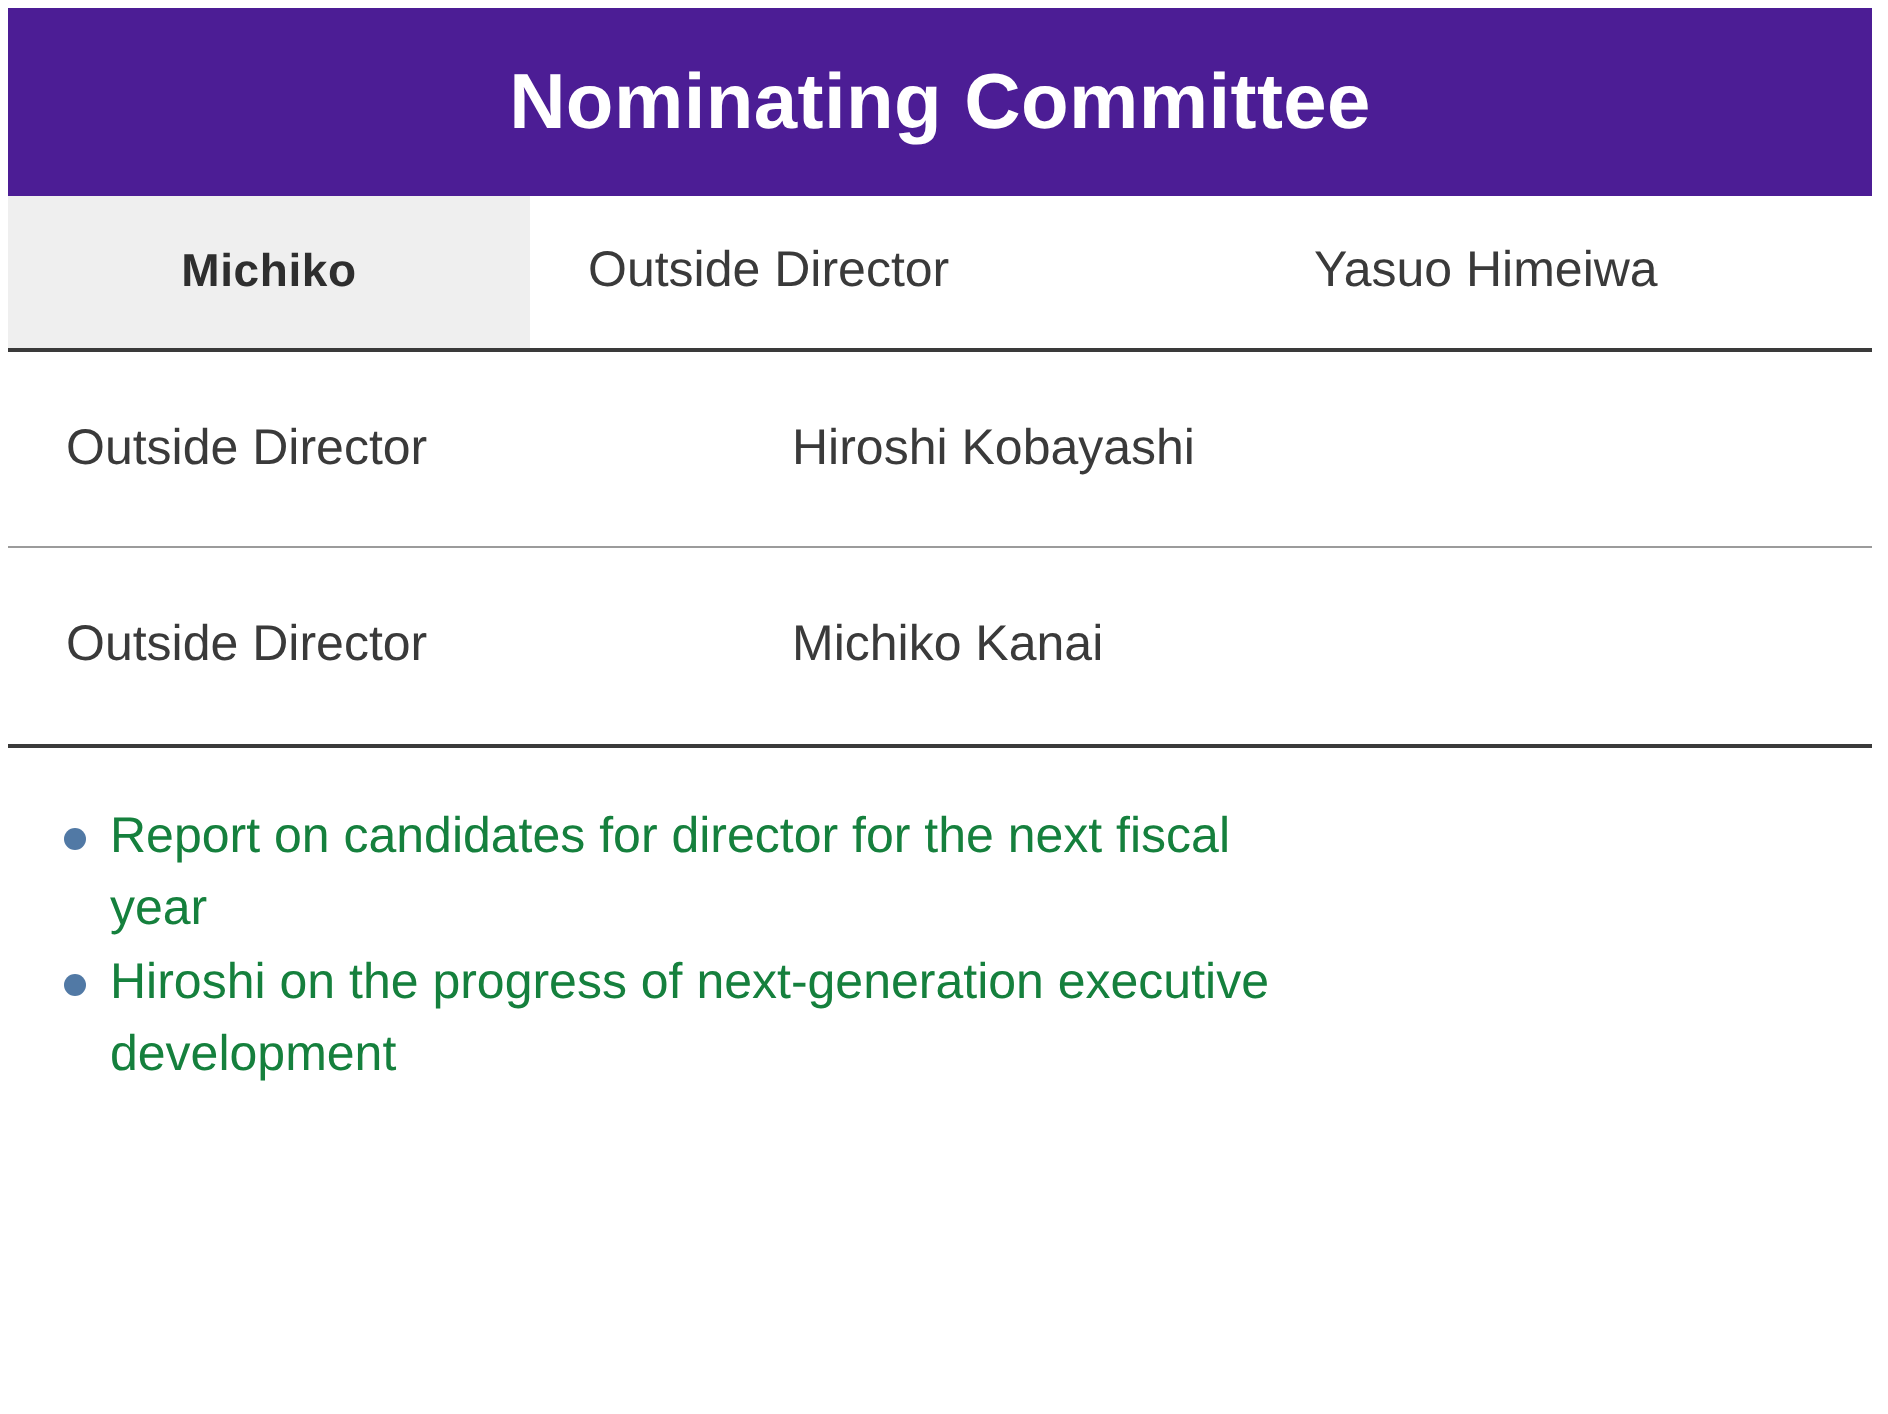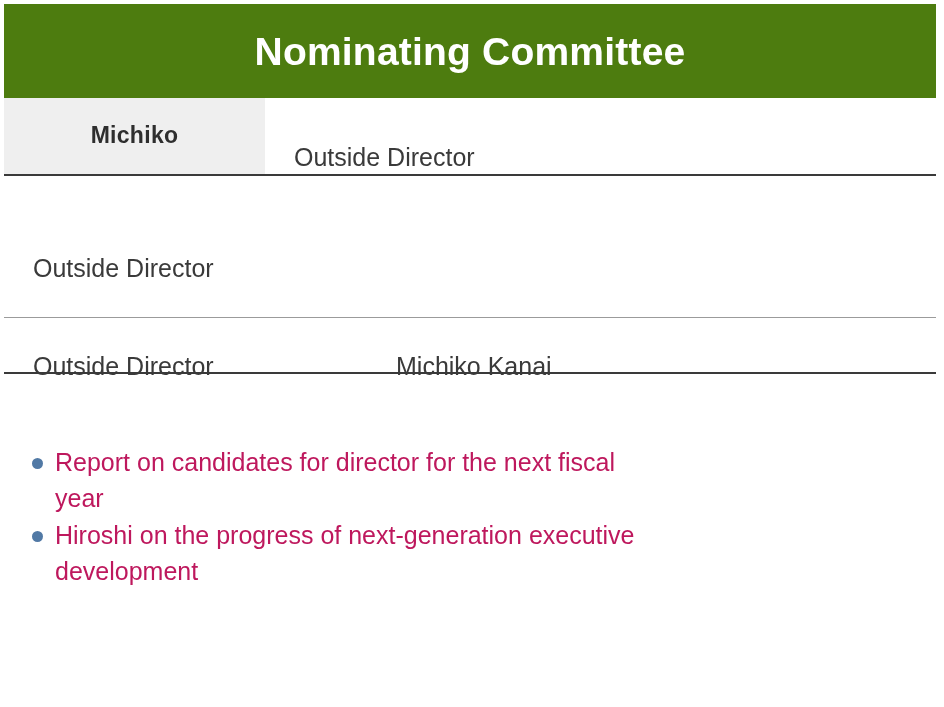--- a/index.html
+++ b/index.html
@@ -20,21 +20,21 @@
     top: 4px;
     width: 932px;
     height: 699px;
     box-sizing: border-box;
     background: #ffffff;
   }
 
   
   .card-header {
     height: 94px;
-    background: #4d7c0f;
+    background: #4c1d95;
     display: flex;
     align-items: center;
     justify-content: center;
   }
   .card-header-title {
     color: #ffffff;
     font-size: 39px;
     font-weight: bold;
     letter-spacing: 0.2px;
     line-height: 1;
@@ -70,21 +70,20 @@
     color: #2e2e2e;
     letter-spacing: 0.3px;
     text-align: center;
     line-height: 1.2;
   }
 
   .row-body {
     flex: 1 1 auto;
     background: #ffffff;
     box-sizing: border-box;
-    margin-top: 44px;
   }
 
   
   .person-row {
     display: flex;
     align-items: center;
     box-sizing: border-box;
     padding-left: 29px;
   }
   .person-row.divided {
@@ -121,21 +120,21 @@
   }
   .details-list {
     margin: 0;
     padding: 0;
     list-style: none;
   }
   .details-item {
     position: relative;
     padding-left: 24px;
     font-size: 25px;
-    color: #be185d;
+    color: #15803d;
     line-height: 1.42;
     margin-bottom: 2px;
     max-width: 600px;
   }
   .details-bullet {
     position: absolute;
     left: 1px;
     top: 13px;
     width: 11px;
     height: 11px;
@@ -154,28 +153,30 @@
 
   <div class="card-table">
 
     <div class="table-row row-chairman">
       <div class="row-label">
         <span class="row-label-text">Michiko</span>
       </div>
       <div class="row-body">
         <div class="person-row">
           <span class="person-role">Outside Director</span>
+          <span class="person-name">Yasuo Himeiwa</span>
         </div>
       </div>
     </div>
 
     <div class="table-row row-members">
       <div class="row-body">
         <div class="person-row divided">
           <span class="person-role">Outside Director</span>
+          <span class="person-name">Hiroshi Kobayashi</span>
         </div>
         <div class="person-row">
           <span class="person-role">Outside Director</span>
           <span class="person-name">Michiko Kanai</span>
         </div>
       </div>
     </div>
 
     <div class="table-row row-details is-last">
       <div class="row-body details-body">

